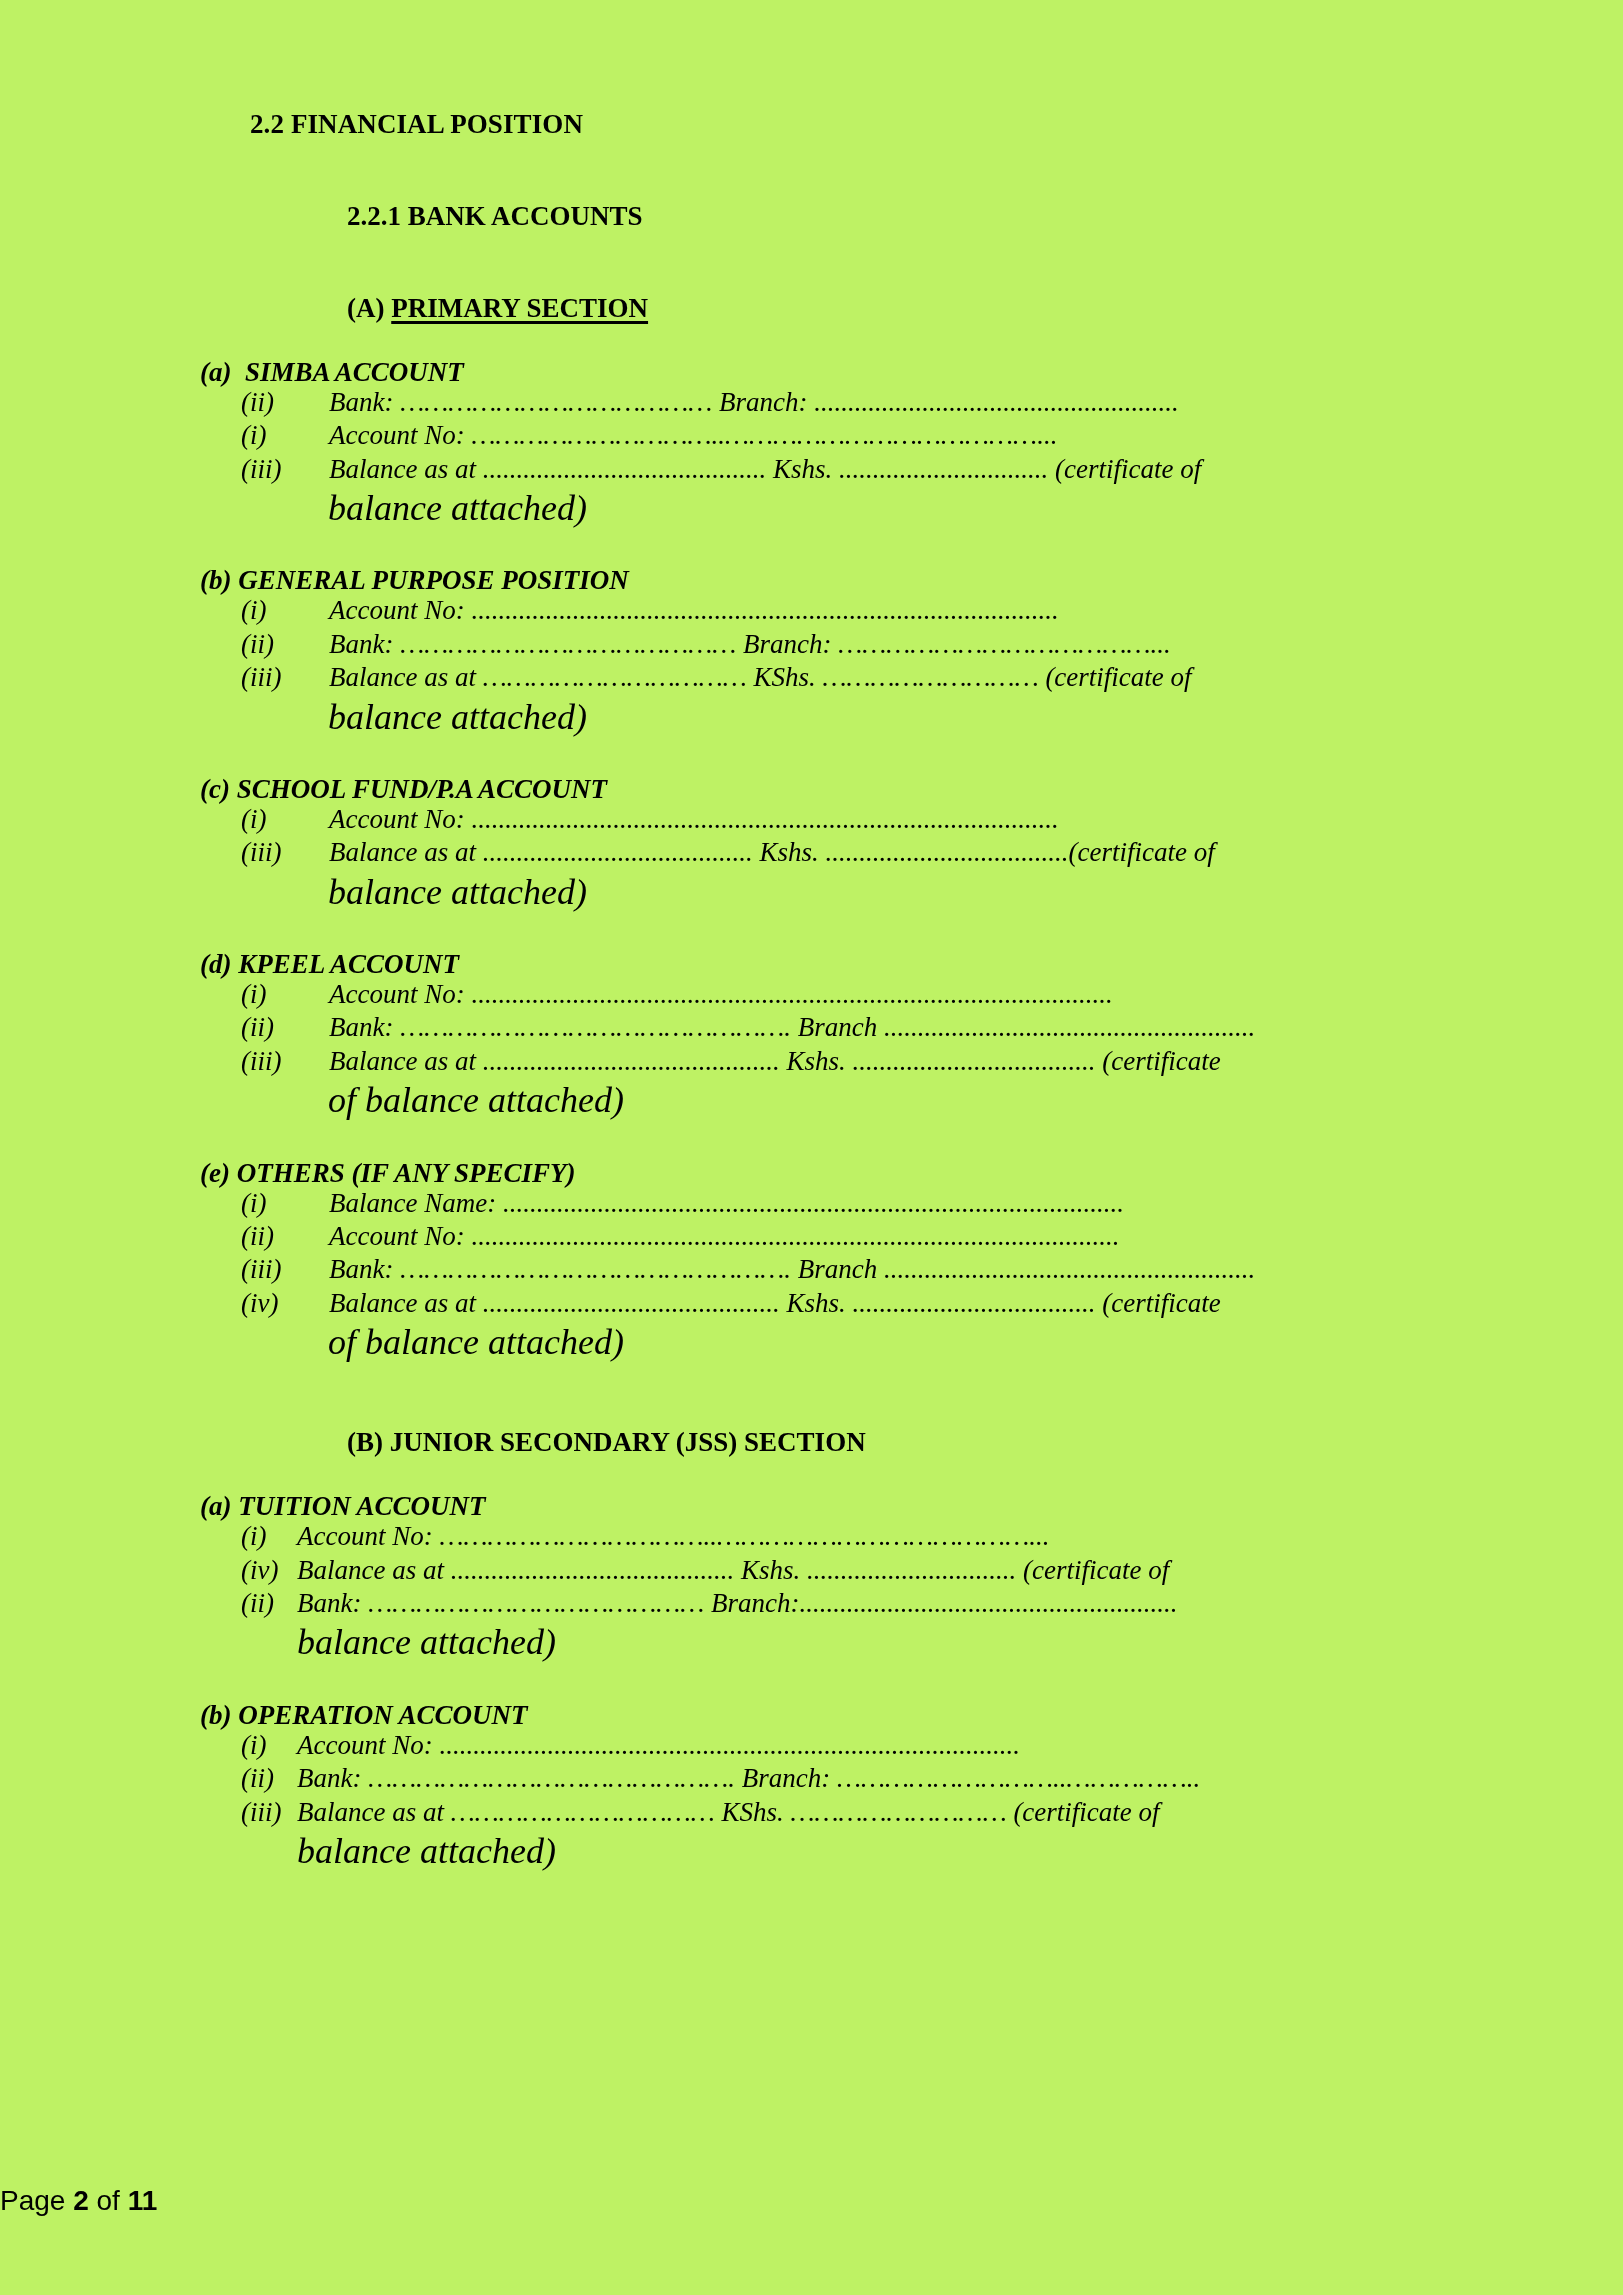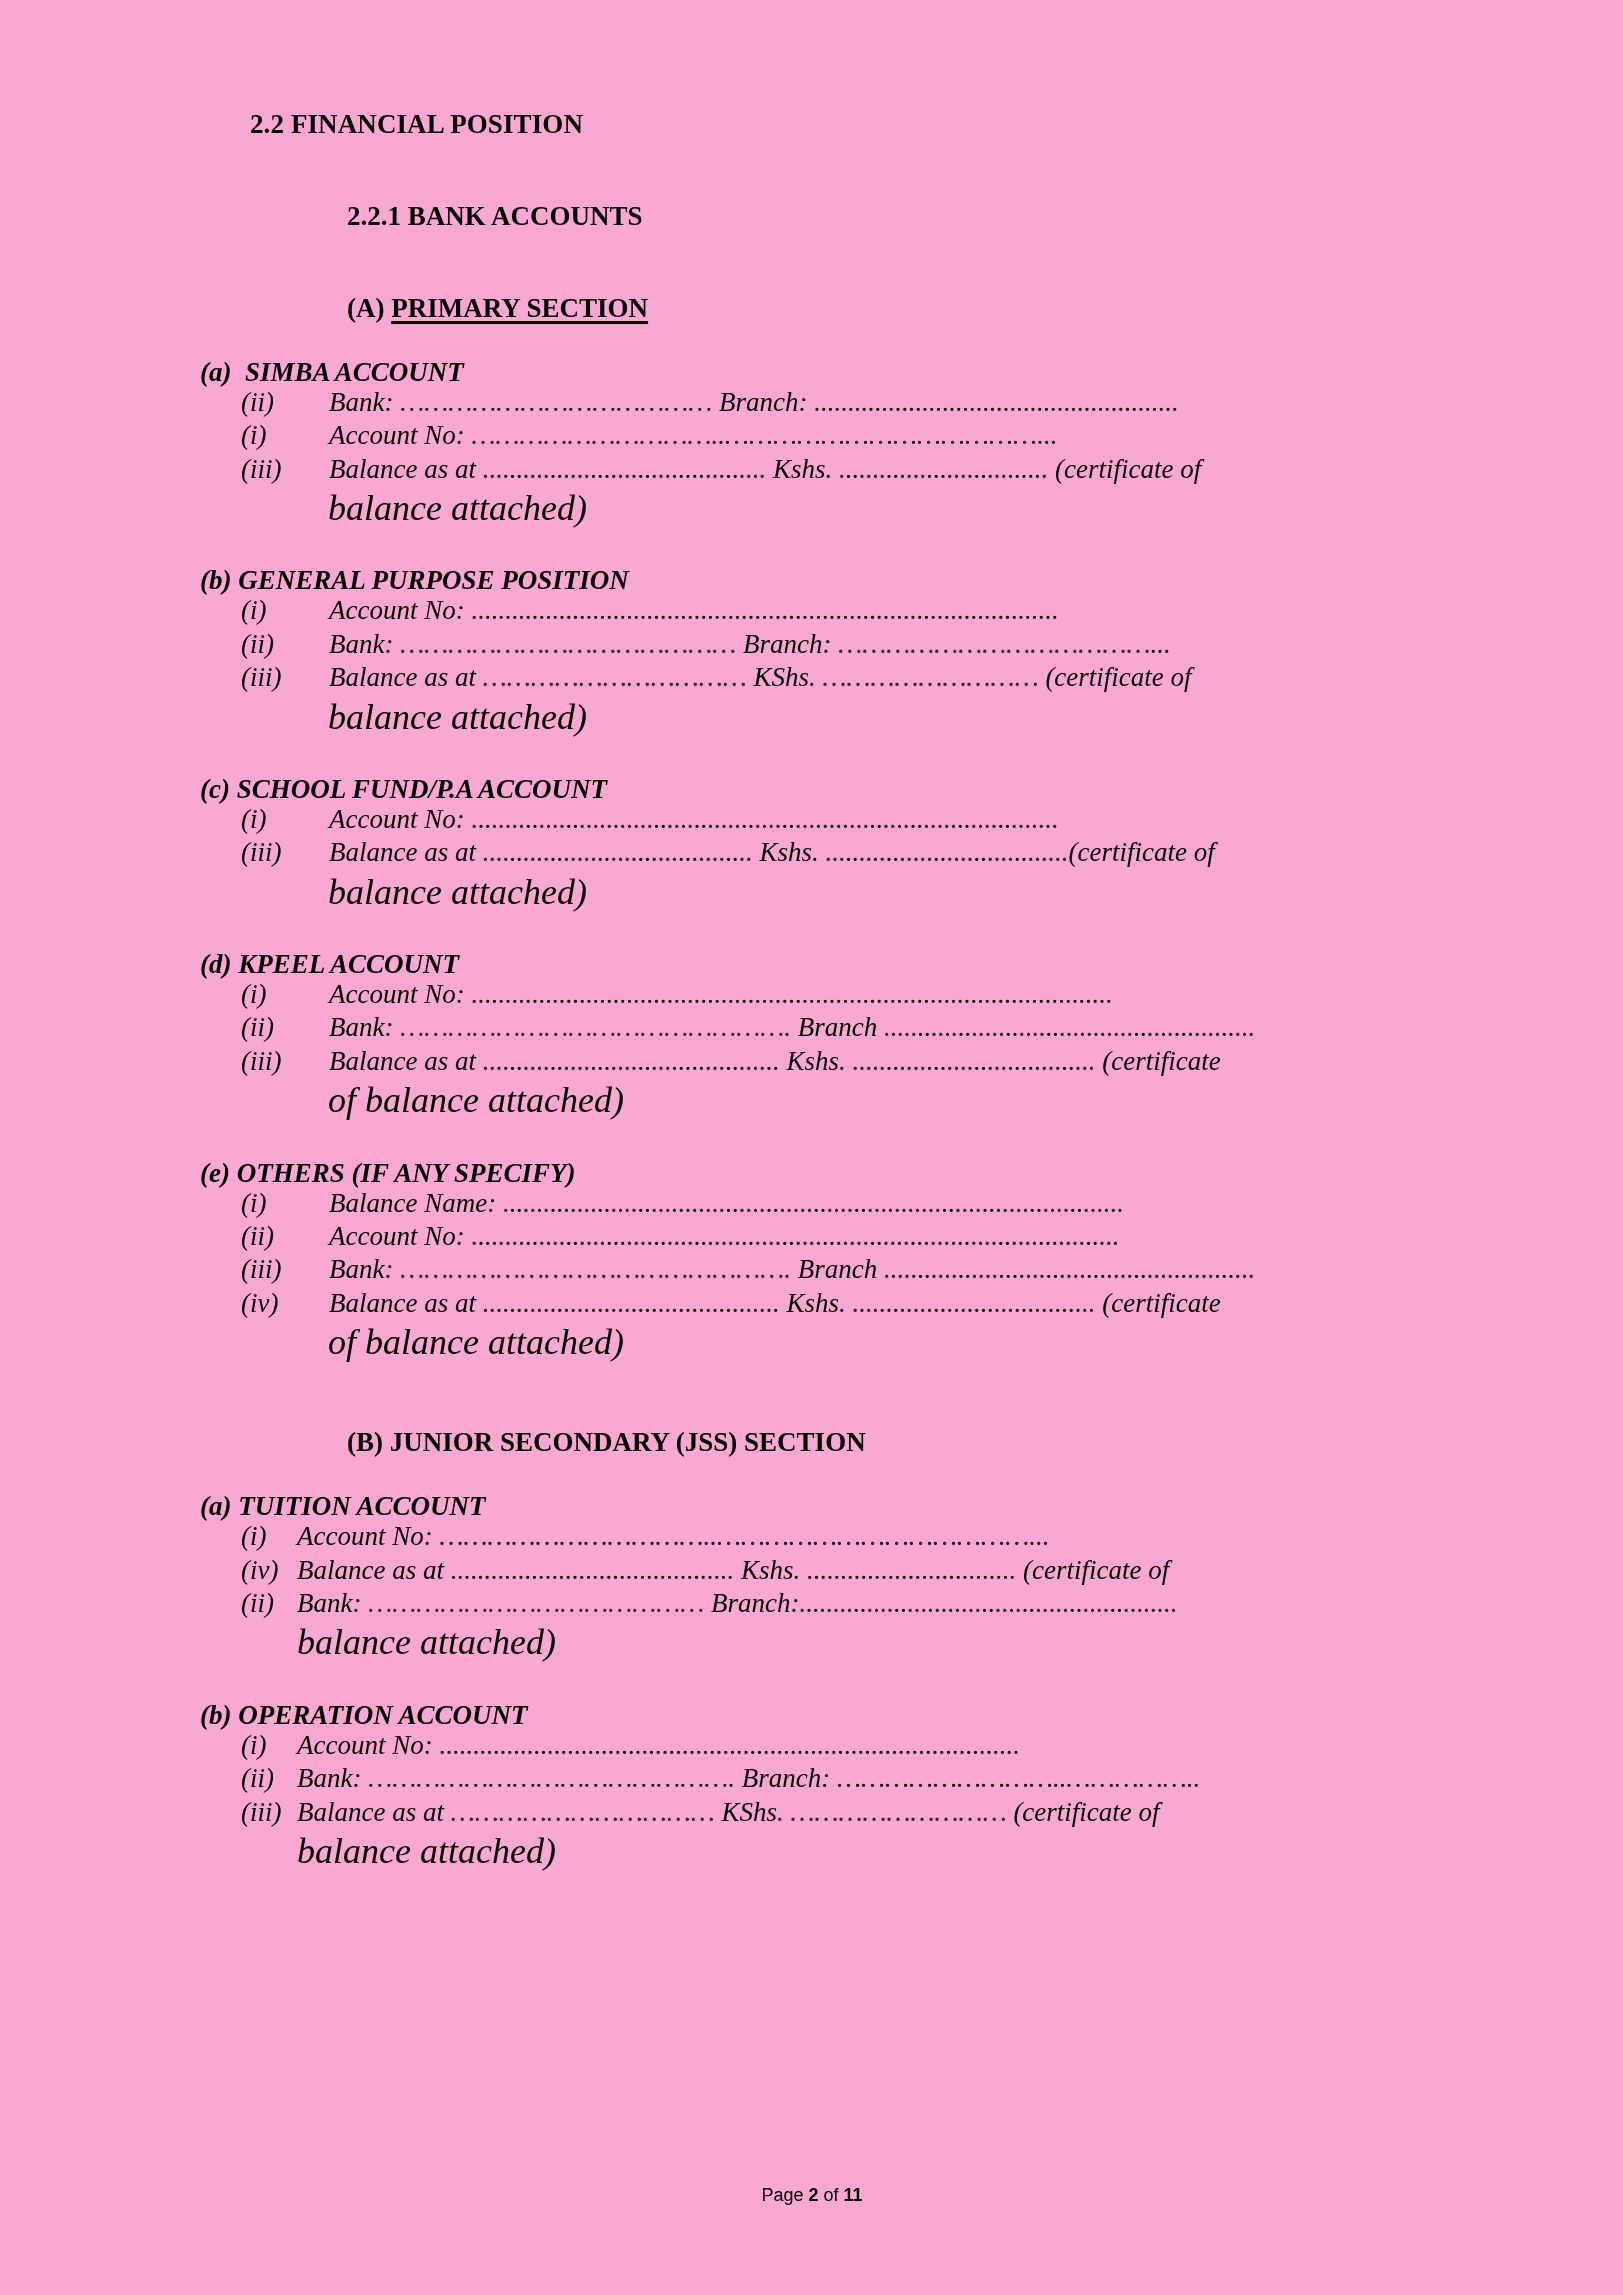--- a/index.html
+++ b/index.html
@@ -8,21 +8,21 @@
     background: #ffffff;
   }
   body {
     font-family: "Liberation Serif", "DejaVu Serif", serif;
     color: #000000;
   }
   .page {
     position: relative;
     width: 1624px;
     height: 2295px;
-    background: #f9a8d4;
+    background: #bef264;
     box-sizing: border-box;
     padding: 0;
     overflow: hidden;
   }
   .content {
     position: absolute;
     left: 200px;
     top: 111px;
     width: 1263px;
   }
@@ -103,23 +103,22 @@
   .cont-j { padding-left: 97px; }   
 
   .dots { letter-spacing: 0; }
 
   
   .footer {
     position: absolute;
     left: 0;
     right: 0;
     top: 2185px;
-    text-align: center;
     font-family: "Liberation Sans", "DejaVu Sans", sans-serif;
-    font-size: 18px;
+    font-size: 28px;
     color: #000000;
   }
   .footer b { font-weight: bold; }
 </style>
 </head>
 <body>
 
 <div class="page">
 
   <div class="content">

